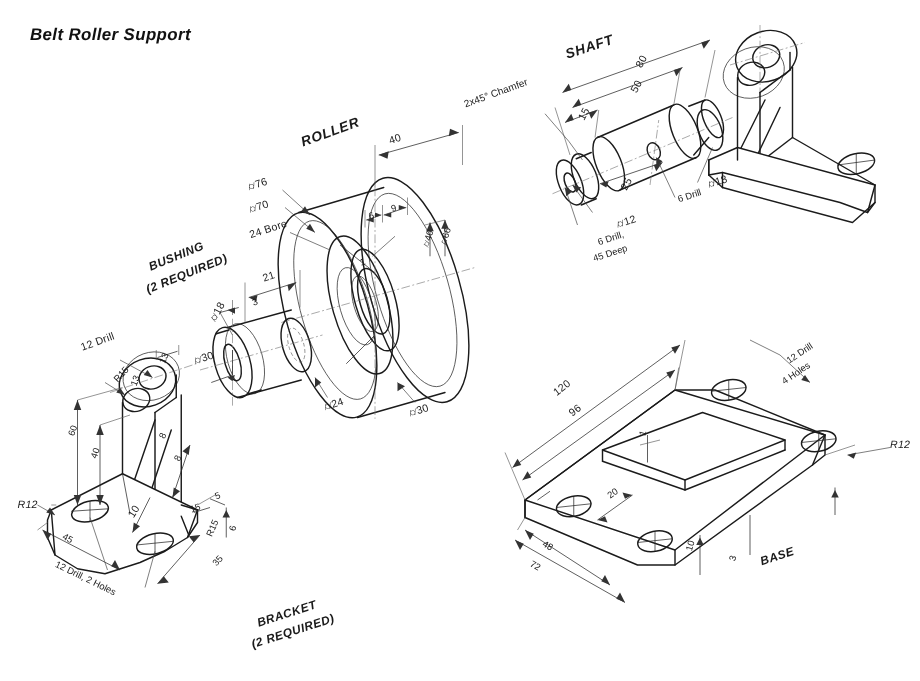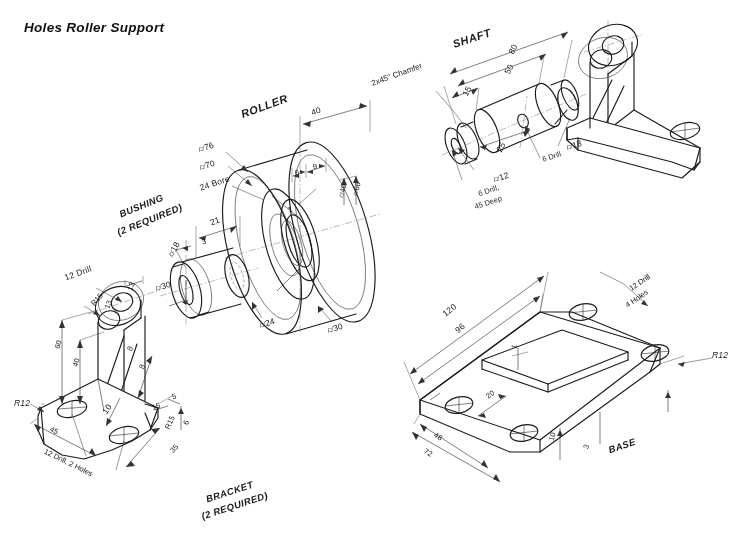--- a/index.html
+++ b/index.html
@@ -23,21 +23,21 @@
   .cl{fill:none;stroke:#777;stroke-width:0.5;stroke-dasharray:7 2 1.5 2;}
   .hid{fill:none;stroke:#666;stroke-width:0.55;stroke-dasharray:3 2;}
   .lead{fill:none;stroke:#444;stroke-width:0.55;}
   .arw{fill:#333;stroke:none;}
 </style>
 </head>
 <body>
 
 <div id="sheet">
 
-  <div class="title">Holes Roller Support</div>
+  <div class="title">Belt Roller Support</div>
 
   <svg id="drawing" viewBox="0 0 736 545">
 
     <g>
 
       <ellipse class="obj" cx="332" cy="232" rx="36" ry="93" transform="rotate(-16 332 232)"></ellipse>
 
       <ellipse class="obj" cx="262" cy="252" rx="33" ry="85" transform="rotate(-16 262 252)"></ellipse>
 
       <path class="obj" d="M 239 170 L 307 150"></path>

